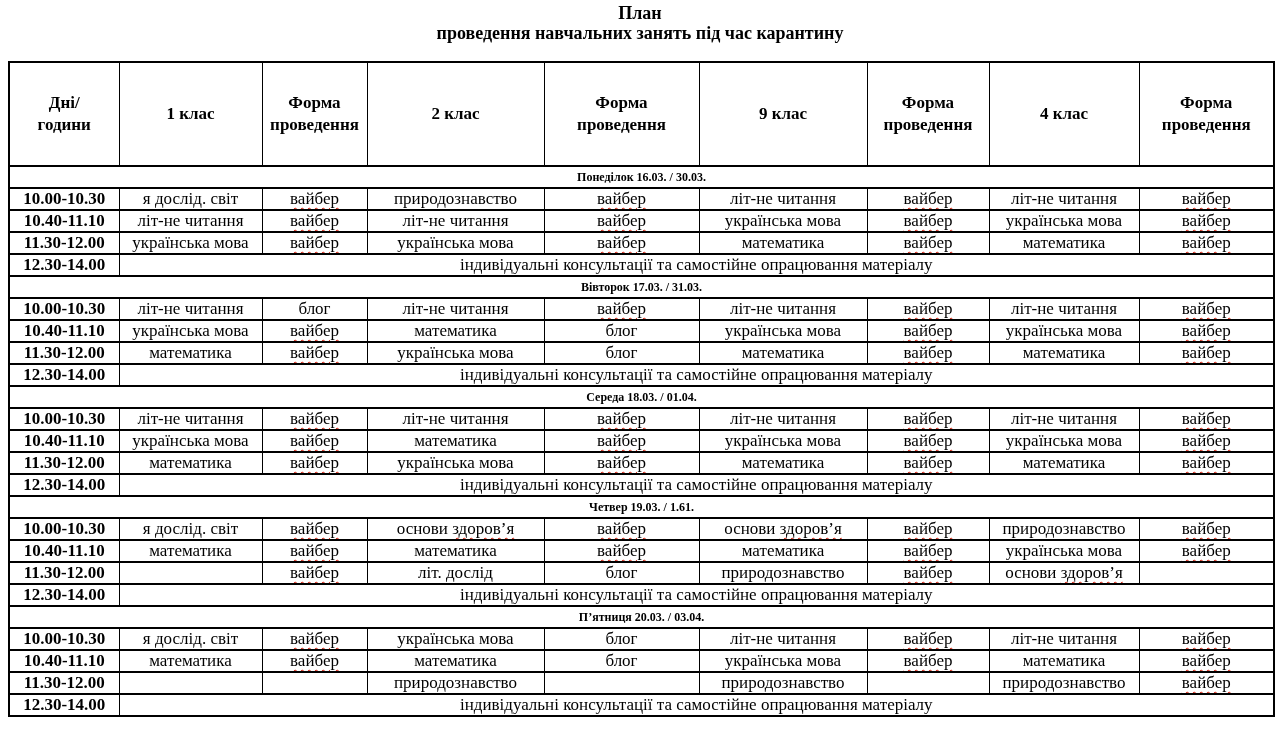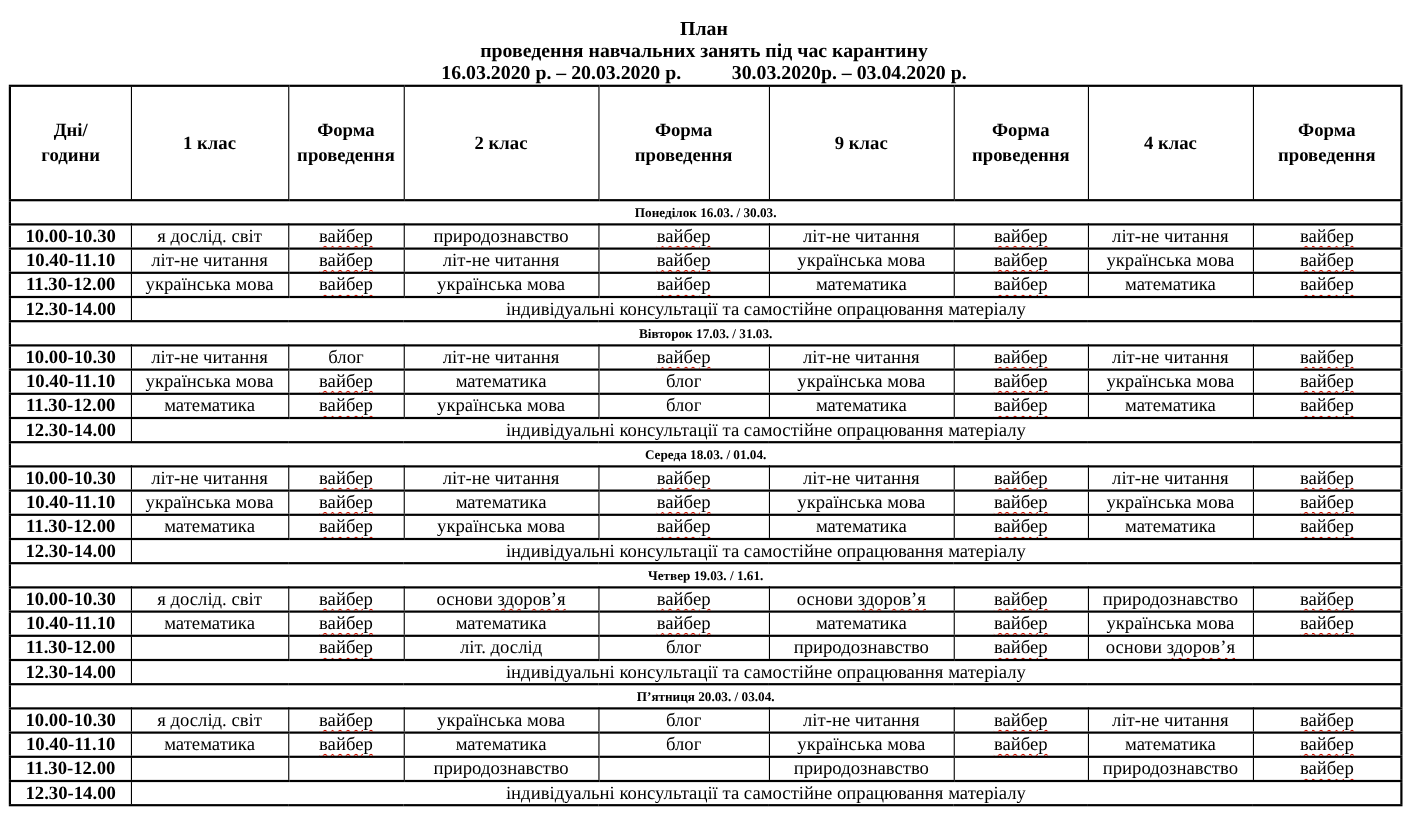--- a/index.html
+++ b/index.html
@@ -3,26 +3,26 @@
 <meta charset="utf-8">
 <style>
   html,body{margin:0;padding:0;}
   body{
     width:1280px;height:747px;background:#ffffff;color:#000;
     font-family:"Liberation Serif","DejaVu Serif",serif;
     overflow:hidden;
   }
   .title-block{
     text-align:center;font-weight:bold;font-size:18px;line-height:20px;
-    padding-top:16px;
+    padding-top:3px;
   }
   .title-dates span.sep{display:inline-block;width:46px;}
   table.schedule{
     border-collapse:collapse;table-layout:fixed;
-    width:1265px;margin:1px 0 0 8px;
+    width:1265px;margin:18px 0 0 8px;
     border:2px solid #000;
   }
   .schedule th,.schedule td{
     border:1px solid #000;
     border-top-width:2px;border-bottom-width:2px;
     text-align:center;vertical-align:middle;
     padding:0 2px;font-size:17px;line-height:20px;
     overflow:hidden;white-space:nowrap;
   }
   .schedule thead th{
@@ -40,23 +40,20 @@
     text-underline-offset:3px;
   }
 </style>
 </head>
 <body>
 
 <div class="page">
   <div class="title-block">
     <div>План</div>
     <div>проведення навчальних занять під час карантину</div>
-    <div class="title-dates">
-      <span>16.03.2020 р. – 20.03.2020 р.</span><span class="sep"></span><span>30.03.2020р. – 03.04.2020 р.</span>
-    </div>
   </div>
 
   <table class="schedule">
     <colgroup id="schedule-colgroup">
         <col style="width: 110px;">
         <col style="width: 143px;">
         <col style="width: 105px;">
         <col style="width: 177px;">
         <col style="width: 155px;">
         <col style="width: 168px;">

